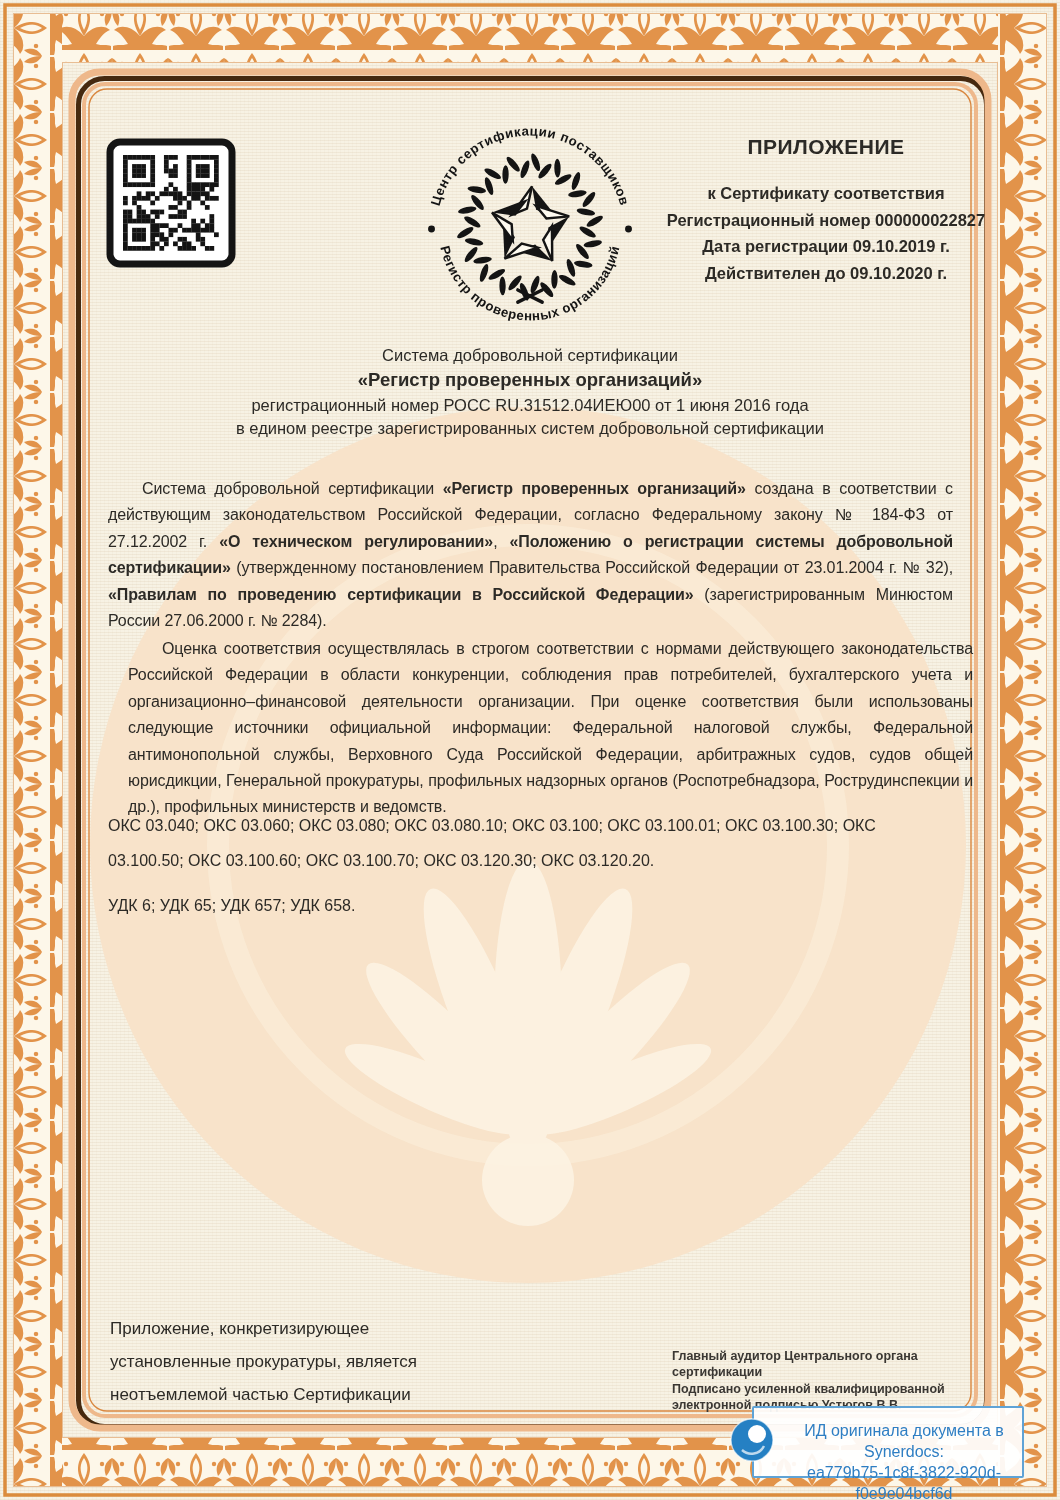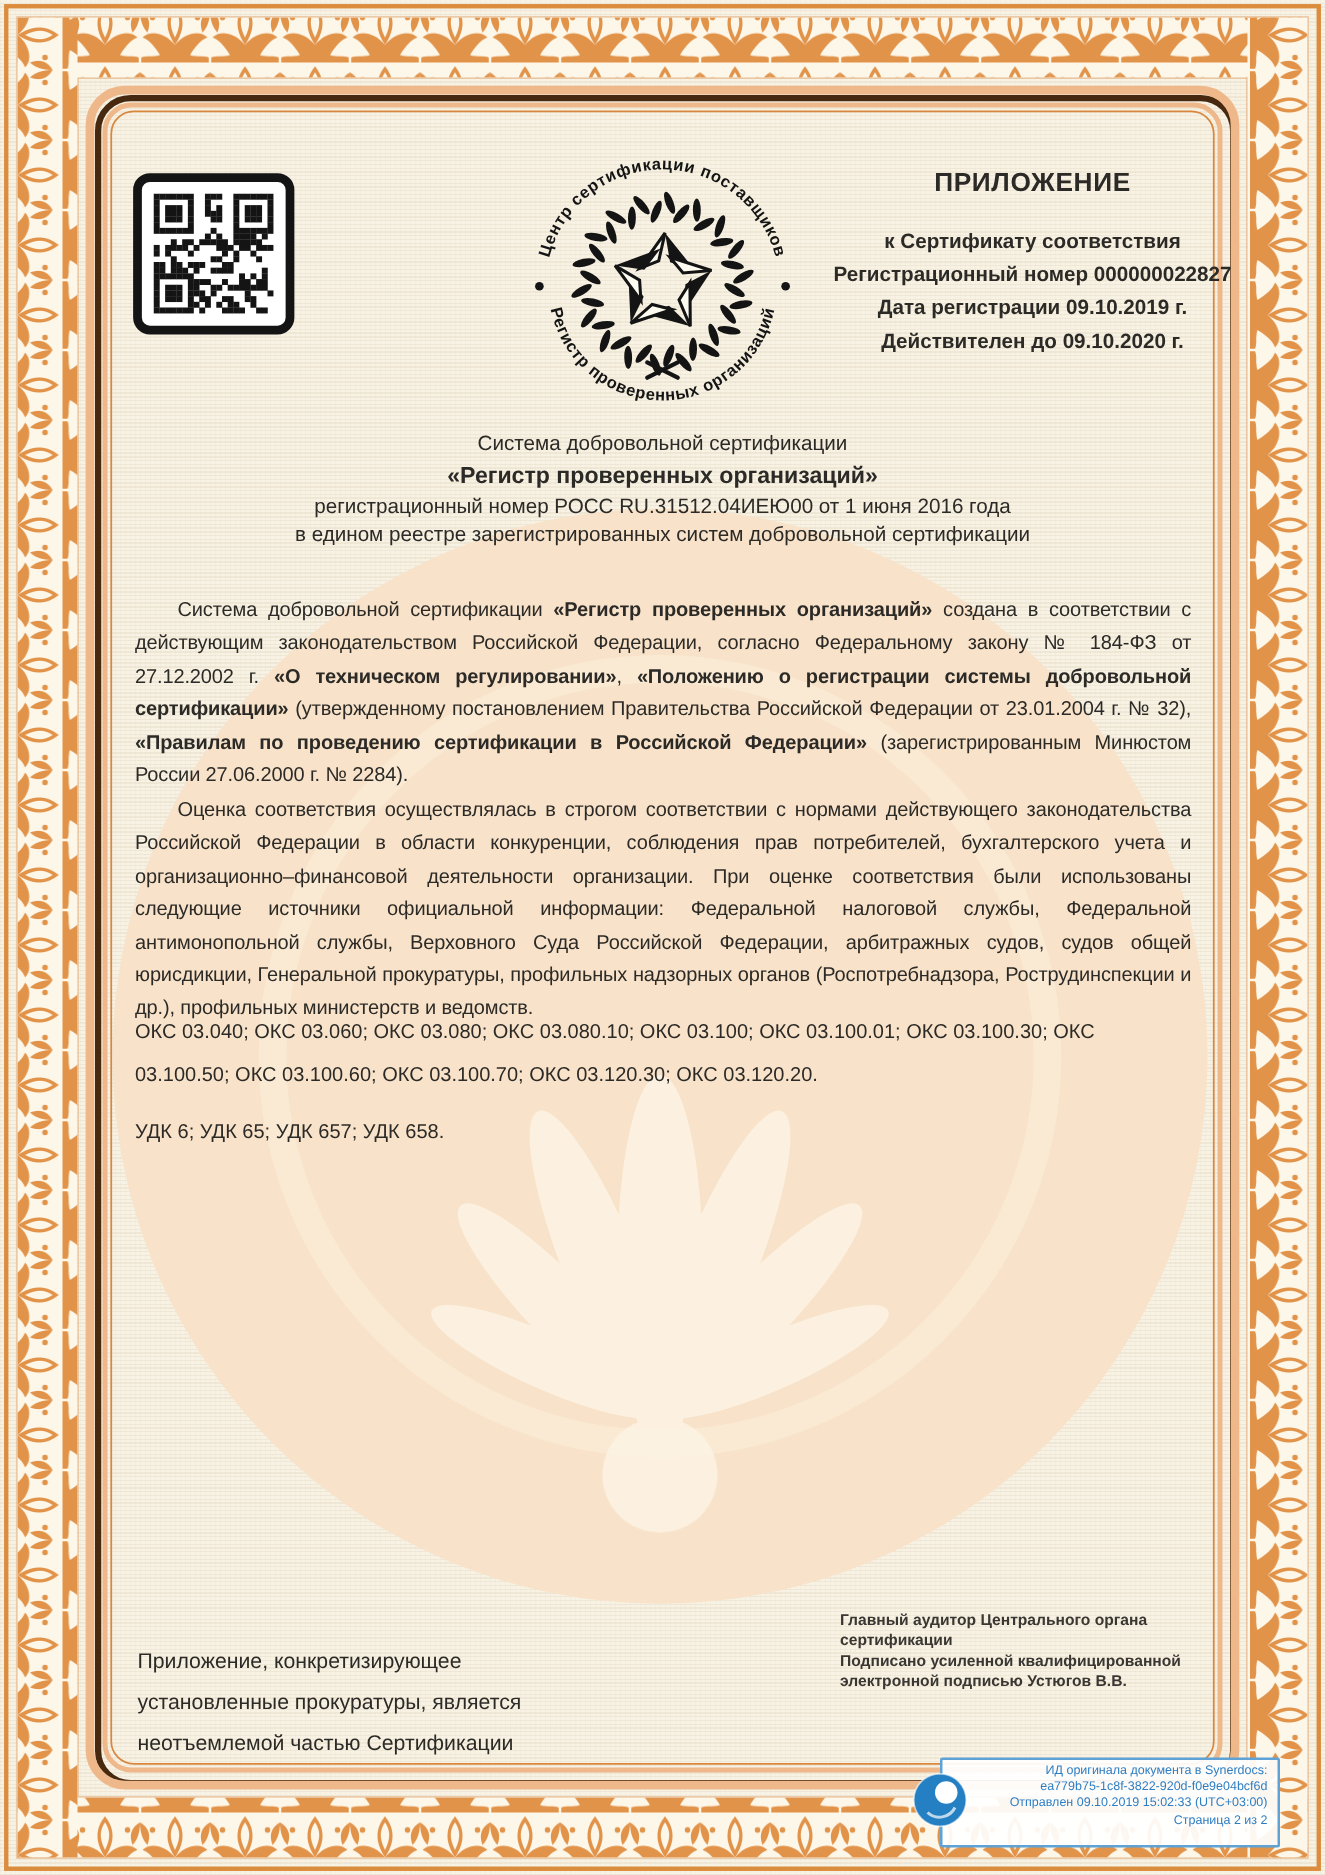--- a/index.html
+++ b/index.html
@@ -23,36 +23,36 @@
 
   .hdr{position:absolute;left:640px;top:130px;width:372px;text-align:center;line-height:1.62;font-size:16.5px;font-weight:600;}
   .hdr .t{font-size:21px;font-weight:800;letter-spacing:.5px;margin-bottom:16px;}
 
   .title{position:absolute;left:60px;top:344px;width:940px;text-align:center;line-height:1.42;font-size:16.5px;font-weight:500;}
   .title .b1{font-size:18.5px;font-weight:800;}
   .title .b2{font-weight:800;font-size:17px;}
 
   .para{position:absolute;left:108px;width:845px;font-size:16px;line-height:1.65;text-align:justify;text-indent:34px;letter-spacing:-.1px;font-weight:500;}
   .p1{top:460px;}
-  .p2{top:620px;}
+  .p2{top:620px;margin-left:20px;}
 
   .codes{position:absolute;left:108px;width:845px;font-size:16px;line-height:2.2;text-align:left;font-weight:500;}
   .oks{top:808px;}
   .udk{top:888px;}
 
   .footnote{position:absolute;left:110px;top:1312px;width:360px;font-size:17px;line-height:1.95;white-space:pre-line;font-weight:500;}
-  .auditor{position:absolute;left:672px;top:1288px;width:330px;font-size:12.5px;line-height:1.3;white-space:pre-line;color:#3a3733;font-weight:600;}
+  .auditor{position:absolute;left:672px;top:1348px;width:330px;font-size:12.5px;line-height:1.3;white-space:pre-line;color:#3a3733;font-weight:600;}
 
   .stamp{position:absolute;left:728px;top:1402px;width:296px;height:78px;z-index:6;}
   .stamp-box{
     position:absolute;left:24px;top:4px;right:0;bottom:2px;
     background:rgba(255,255,255,.93);
     border:2px solid #5fa3d6;border-radius:2px;
-    padding:2px 8px 5px 40px;box-sizing:border-box;
-    font-size:10px;line-height:1.32;color:#2e7ec3;text-align:right;
+    padding:12px 8px 5px 40px;box-sizing:border-box;
+    font-size:16px;line-height:1.32;color:#2e7ec3;text-align:center;
   }
   .stamp-logo{position:absolute;left:0;top:14px;width:48px;height:48px;z-index:2;}
 </style>
 </head>
 <body>
 
 <div class="page">
 
   <svg class="watermark" viewBox="0 0 1060 1500" aria-hidden="true">
     <circle cx="528" cy="845" r="438" fill="#f8e3ca"></circle>

